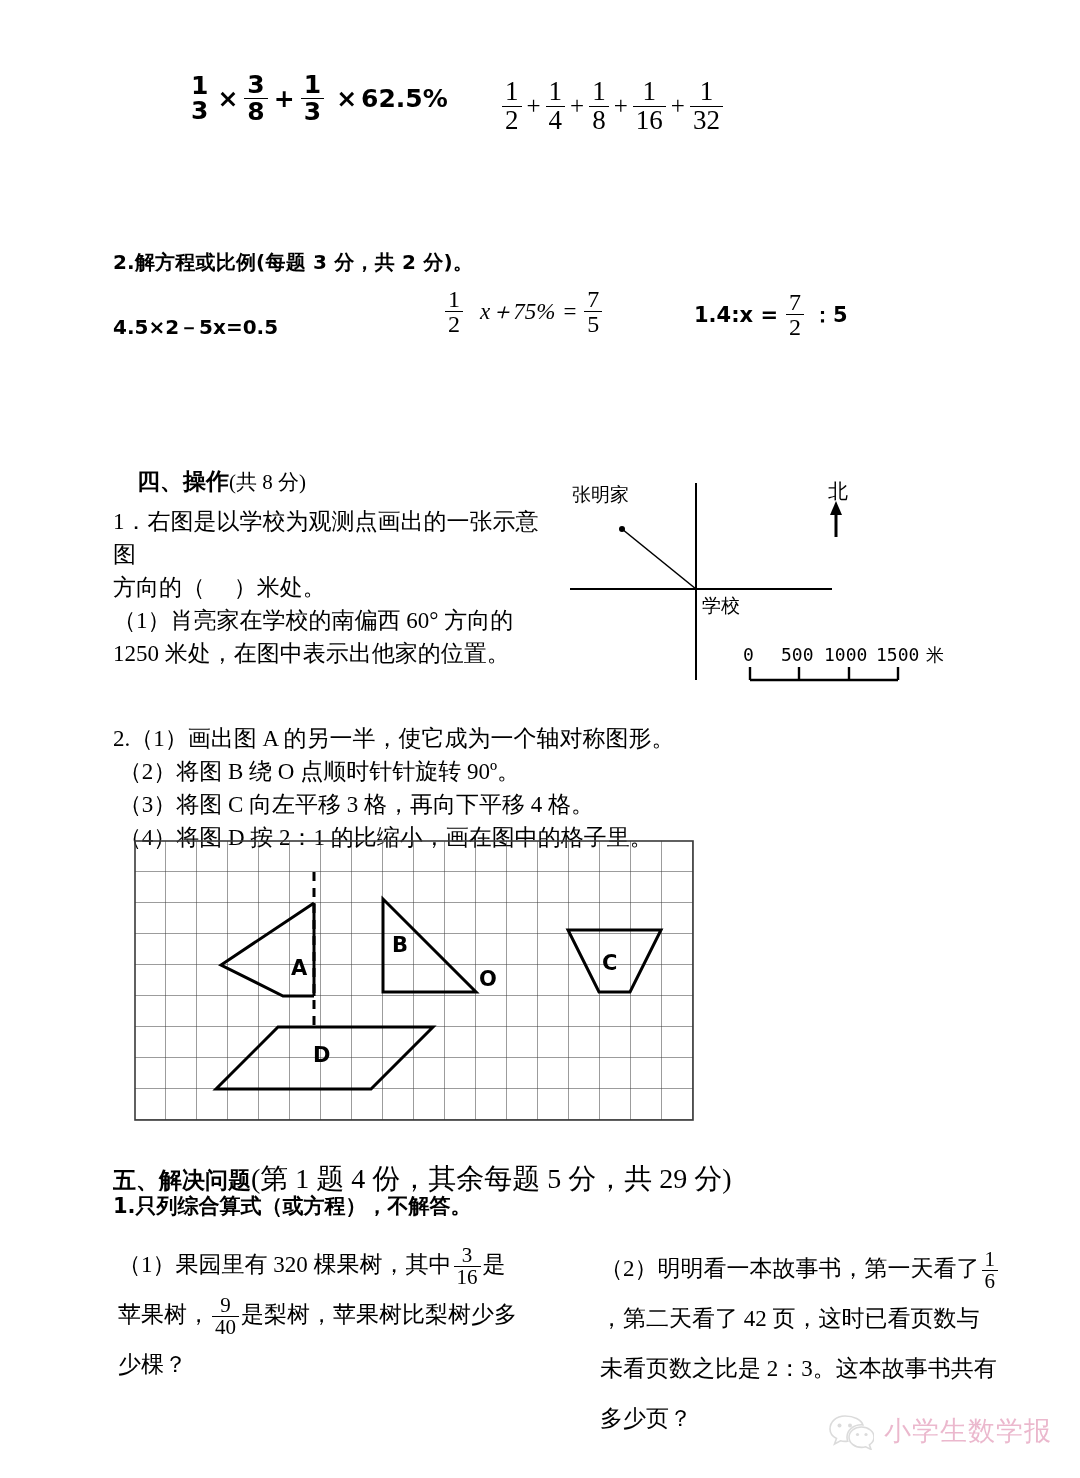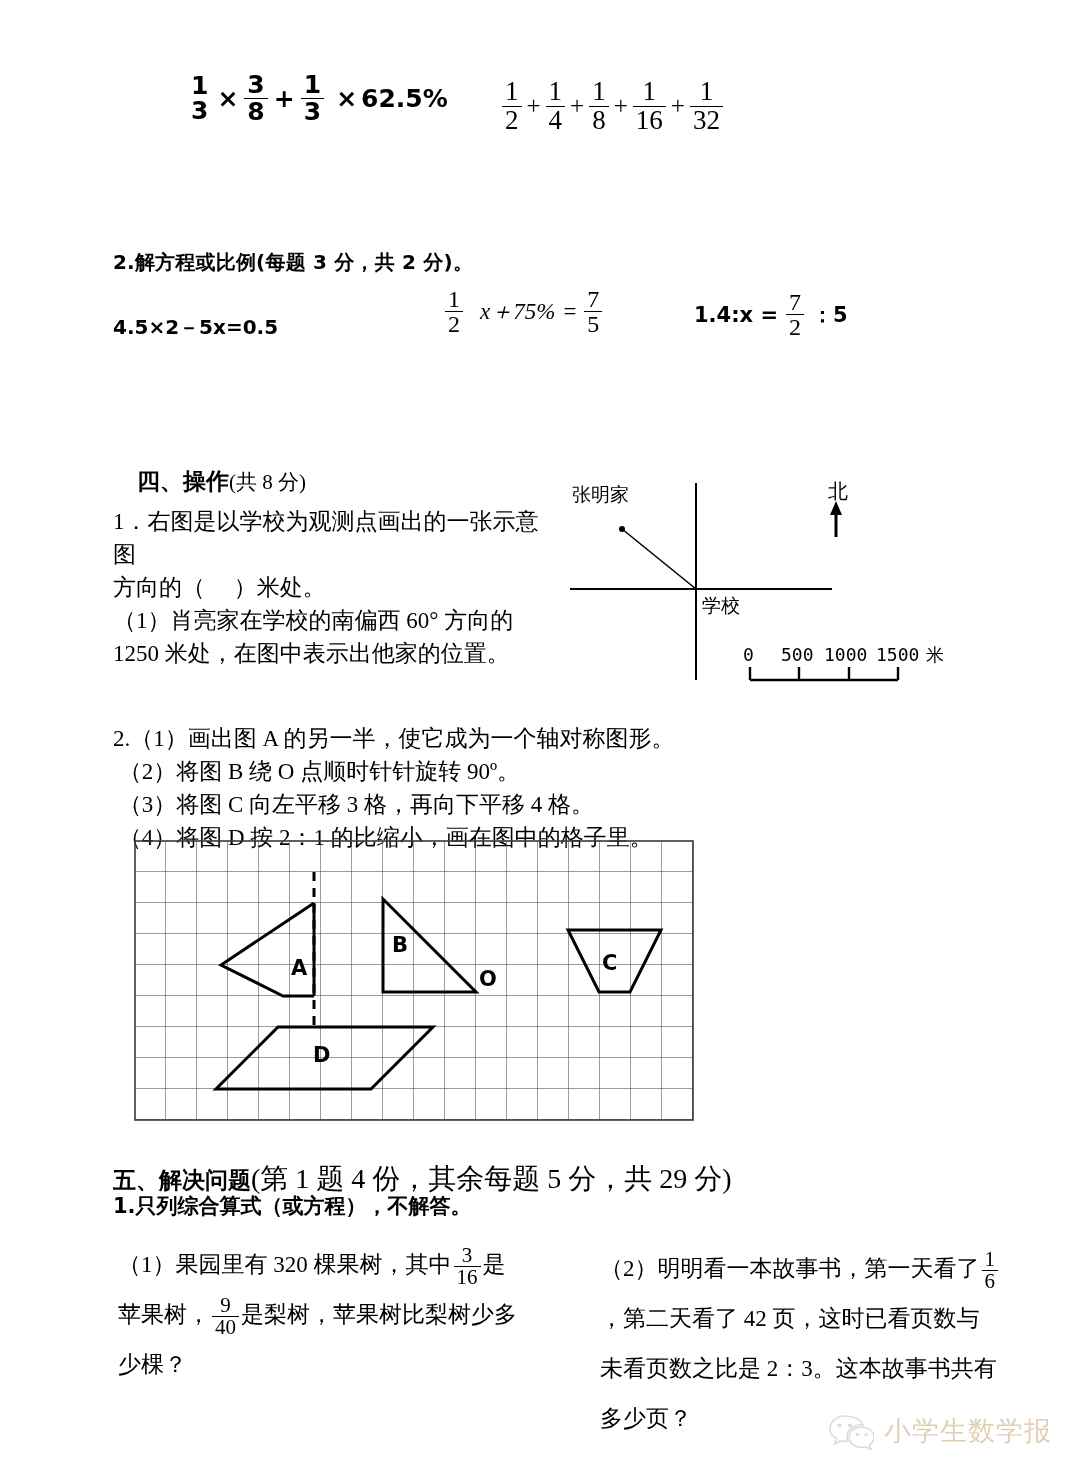--- a/index.html
+++ b/index.html
@@ -139,21 +139,21 @@
 
   
   #watermark {
     left: 828px; top: 1412px;
     display: flex; align-items: center;
     opacity: .30;
   }
   #watermark .wm-text {
     font-family: "DejaVu Sans", "Liberation Sans", sans-serif;
     font-size: 27px;
-    color: #a16207;
+    color: #be185d;
     margin-left: 10px;
     letter-spacing: 1px;
   }
 </style>
 </head>
 <body>
 
 <div class="page">
 
   <div class="abs" id="expr-1">

